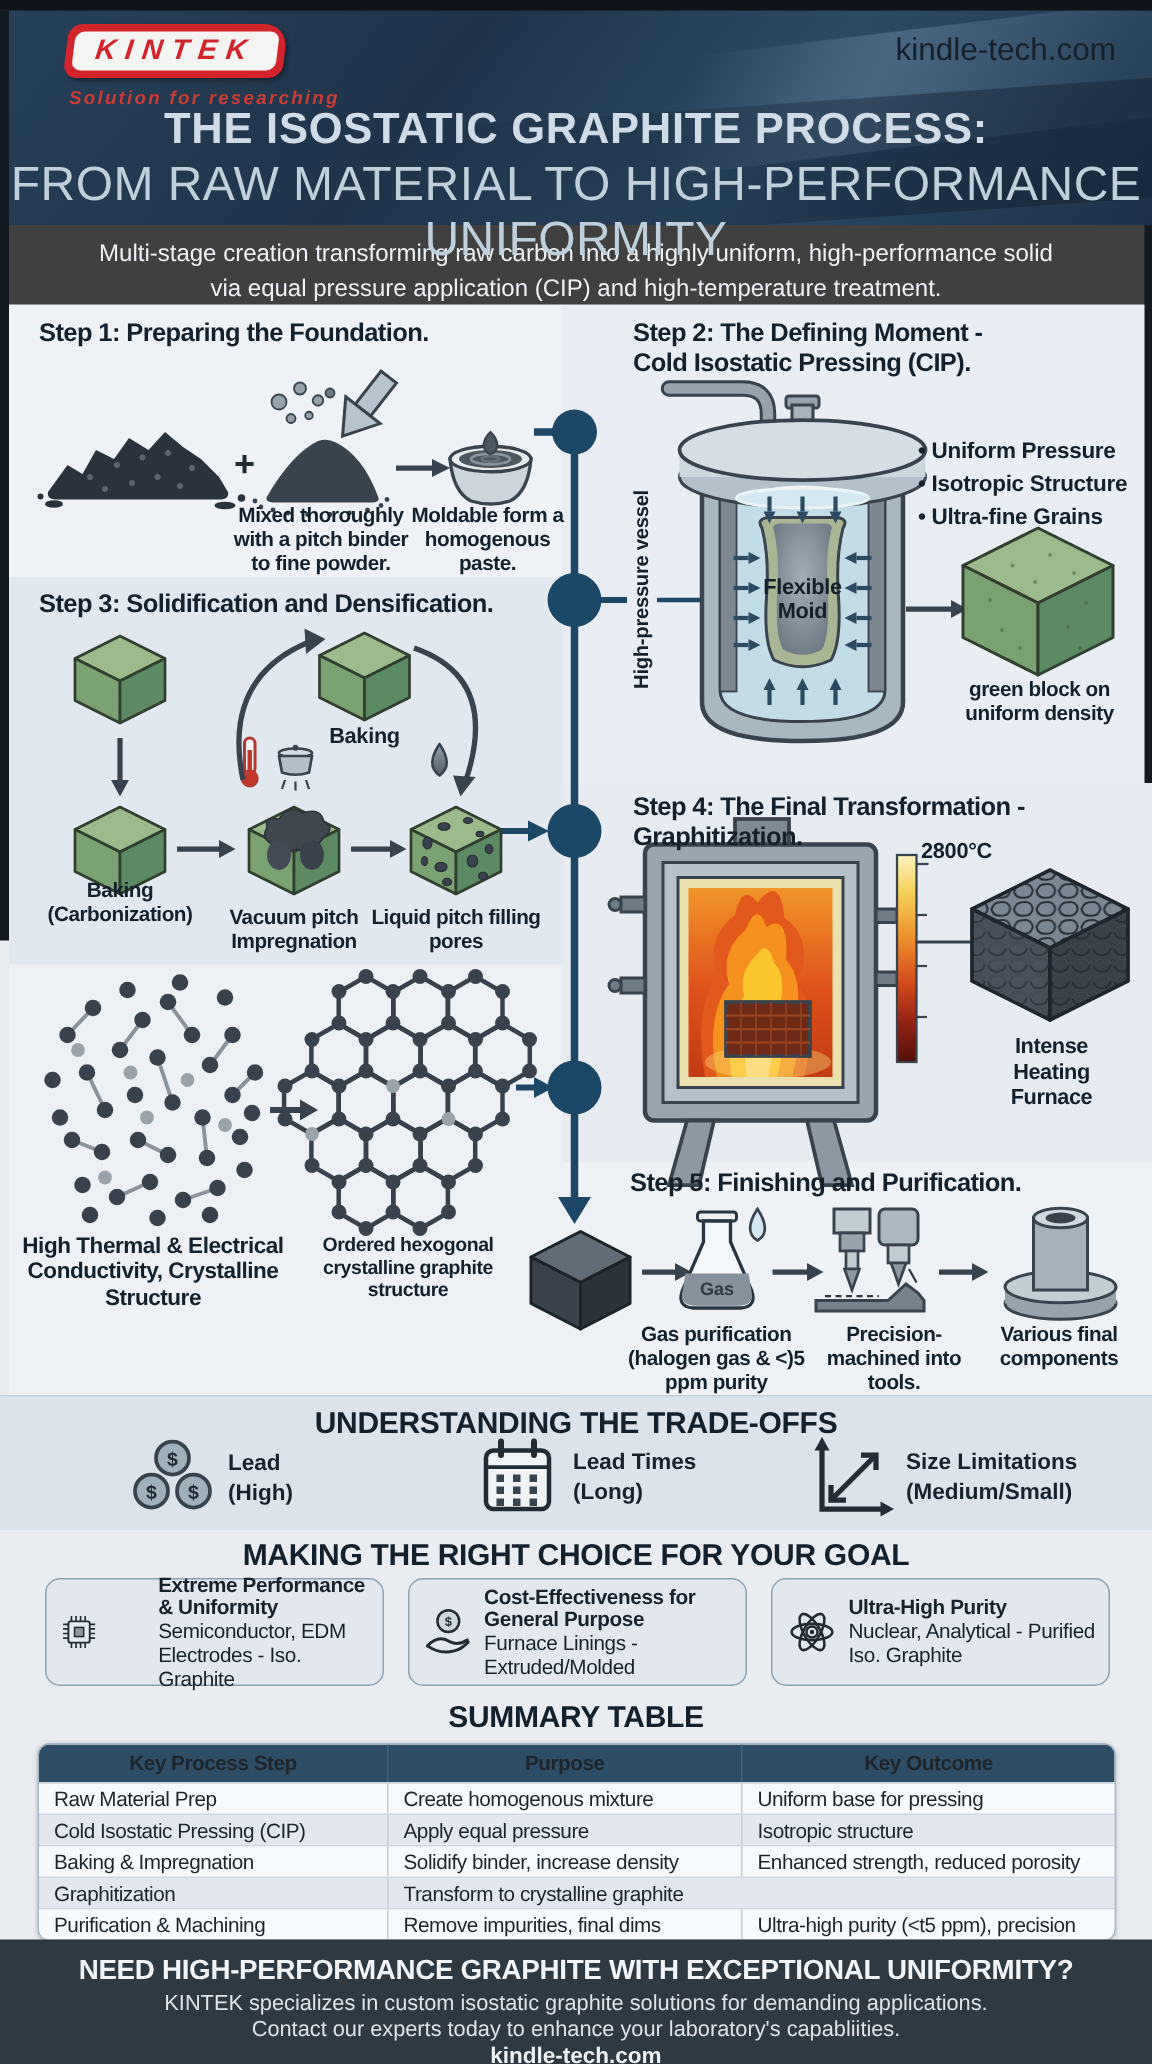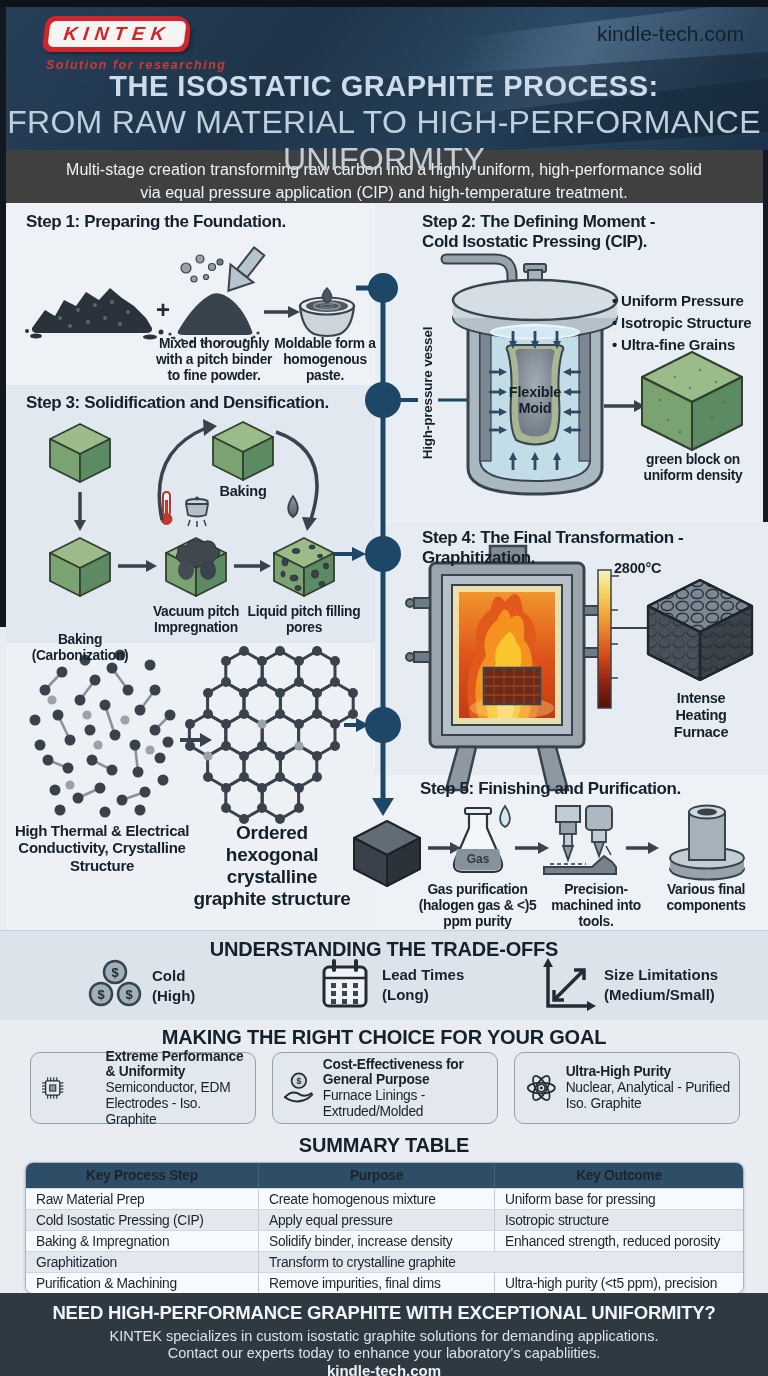--- a/index.html
+++ b/index.html
@@ -619,53 +619,53 @@
   <div class="abs txt lbl" style="left:500px;top:384px;width:70px;">Flexible Moid</div>
   <div class="abs txt bullets" style="left:612px;top:290px;width:152px;">
     <div>• Uniform Pressure</div>
     <div>• Isotropic Structure</div>
     <div>• Ultra-fine Grains</div>
   </div>
   <div class="abs txt cap" style="left:628px;top:452px;width:130px;">green block on uniform density</div>
 
   <div class="abs txt step-title" style="left:26px;top:393px;width:345px;">Step 3: Solidification and Densification.</div>
   <div class="abs txt lbl" style="left:203px;top:483px;width:80px;">Baking</div>
-  <div class="abs txt cap" style="left:8px;top:632px;width:144px;">Baking (Carbonization)</div>
+  <div class="abs txt cap" style="left:8px;top:586px;width:144px;">Baking (Carbonization)</div>
   <div class="abs txt cap" style="left:130px;top:604px;width:132px;">Vacuum pitch Impregnation</div>
   <div class="abs txt cap" style="left:240px;top:604px;width:128px;">Liquid pitch filling pores</div>
 
   <div class="abs txt step-title" style="left:422px;top:528px;width:330px;">
     <div>Step 4: The Final Transformation -</div>
     <div>Graphitization.</div>
   </div>
   <div class="abs txt lbl" style="left:614px;top:560px;width:70px;text-align:left;">2800°C</div>
   <div class="abs txt cap" style="left:650px;top:690px;width:102px;font-size:14.5px;">Intense Heating Furnace</div>
 
   <div class="abs txt cap" style="left:12px;top:822px;width:180px;font-size:15px;">High Thermal &amp; Electrical Conductivity, Crystalline Structure</div>
-  <div class="abs txt cap" style="left:192px;top:822px;width:160px;font-size:19px;">Ordered hexogonal crystalline graphite structure</div>
+  <div class="abs txt cap" style="left:192px;top:822px;width:160px;font-size:13px;">Ordered hexogonal crystalline graphite structure</div>
 
   <div class="abs txt step-title" style="left:420px;top:779px;width:335px;">Step 5: Finishing and Purification.</div>
   <div class="abs txt gas-lbl" style="left:451px;top:852px;width:54px;">Gas</div>
   <div class="abs txt cap" style="left:415px;top:882px;width:125px;">Gas purification (halogen gas &amp; &lt;)5 ppm purity</div>
   <div class="abs txt cap" style="left:535px;top:882px;width:122px;">Precision-machined into tools.</div>
   <div class="abs txt cap" style="left:650px;top:882px;width:112px;">Various final components</div>
 
   <div class="abs tradeoffs">
     <div class="abs sec-title" style="top:7px;">UNDERSTANDING THE TRADE-OFFS</div>
     <div class="to-item" style="left:86px;top:28px;">
       <svg width="58" height="52" viewBox="0 0 58 52">
         <circle cx="29" cy="13" r="11" fill="#9fb0ba" stroke="#39434d" stroke-width="2.5"></circle>
         <text x="29" y="18" text-anchor="middle" font-size="13" font-weight="bold" fill="#222b33">$</text>
         <circle cx="15" cy="35" r="11" fill="#9fb0ba" stroke="#39434d" stroke-width="2.5"></circle>
         <text x="15" y="40" text-anchor="middle" font-size="13" font-weight="bold" fill="#222b33">$</text>
         <circle cx="43" cy="35" r="11" fill="#9fb0ba" stroke="#39434d" stroke-width="2.5"></circle>
         <text x="43" y="40" text-anchor="middle" font-size="13" font-weight="bold" fill="#222b33">$</text>
       </svg>
       <div class="to-labels" style="padding-top:7px;">
-        <div>Cold</div>
+        <div>Lead</div>
         <div>(High)</div>
       </div>
     </div>
     <div class="to-item" style="left:316px;top:27px;">
       <svg width="58" height="54" viewBox="0 0 58 54">
         <rect x="8" y="9" width="42" height="39" rx="5" fill="#f0f4f6" stroke="#232c34" stroke-width="3"></rect>
         <line x1="8" y1="20" x2="50" y2="20" stroke="#232c34" stroke-width="2.5"></line>
         <line x1="18" y1="3" x2="18" y2="12" stroke="#232c34" stroke-width="4" stroke-linecap="round"></line>
         <line x1="40" y1="3" x2="40" y2="12" stroke="#232c34" stroke-width="4" stroke-linecap="round"></line>
         <g fill="#39434d">

